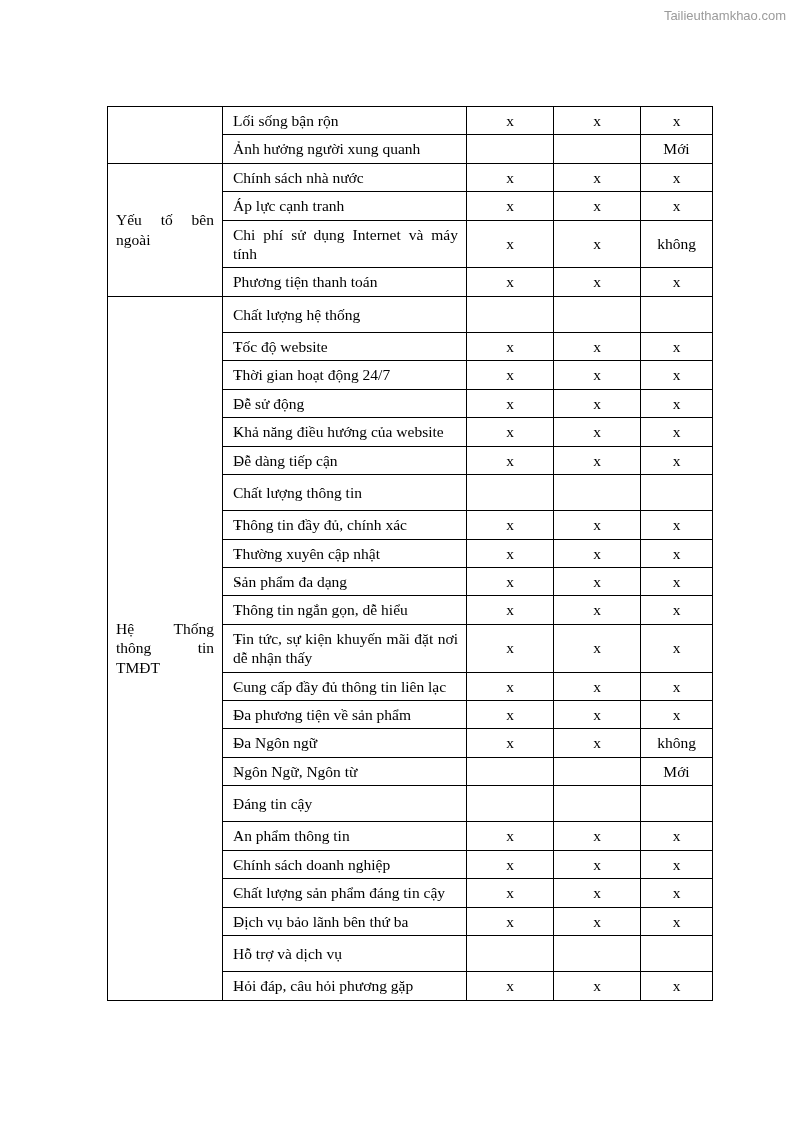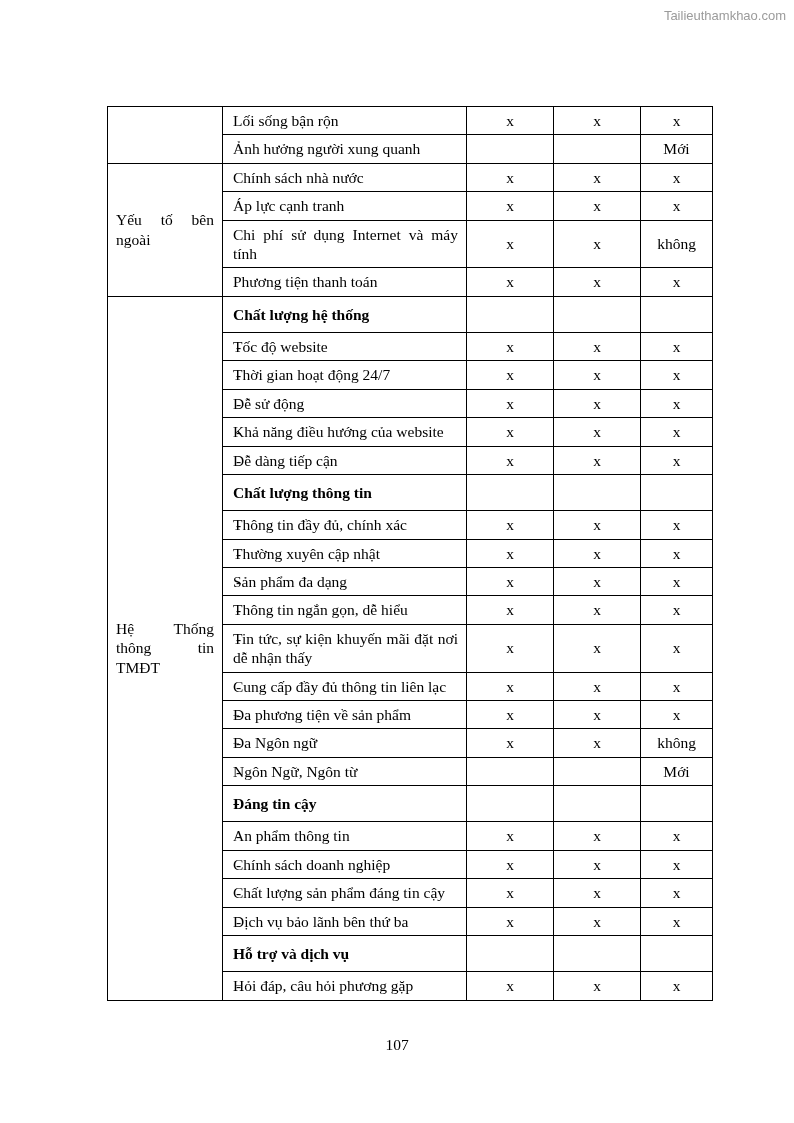--- a/index.html
+++ b/index.html
@@ -50,21 +50,21 @@
   .doc-table td.crit.dash {
     position: relative;
   }
   .doc-table td.crit.dash::before {
     content: "-";
     position: absolute;
     left: 13px;
     top: 4px;
   }
   .doc-table td.crit.section {
-    font-weight: bold;
+    font-weight: normal;
     padding-top: 8px;
     padding-bottom: 8px;
   }
   .doc-table td.mark {
     text-align: center;
   }
   .page-number {
     position: absolute;
     left: 0;
     right: 0;
@@ -262,15 +262,14 @@
         </tr>
         <tr>
           <td class="crit dash">Hỏi đáp, câu hỏi phương gặp</td>
           <td class="mark">x</td>
           <td class="mark">x</td>
           <td class="mark">x</td>
         </tr>
       </tbody>
   </table>
 
-  <div class="page-number">107</div>
 
 </div>
 
 </body></html>

